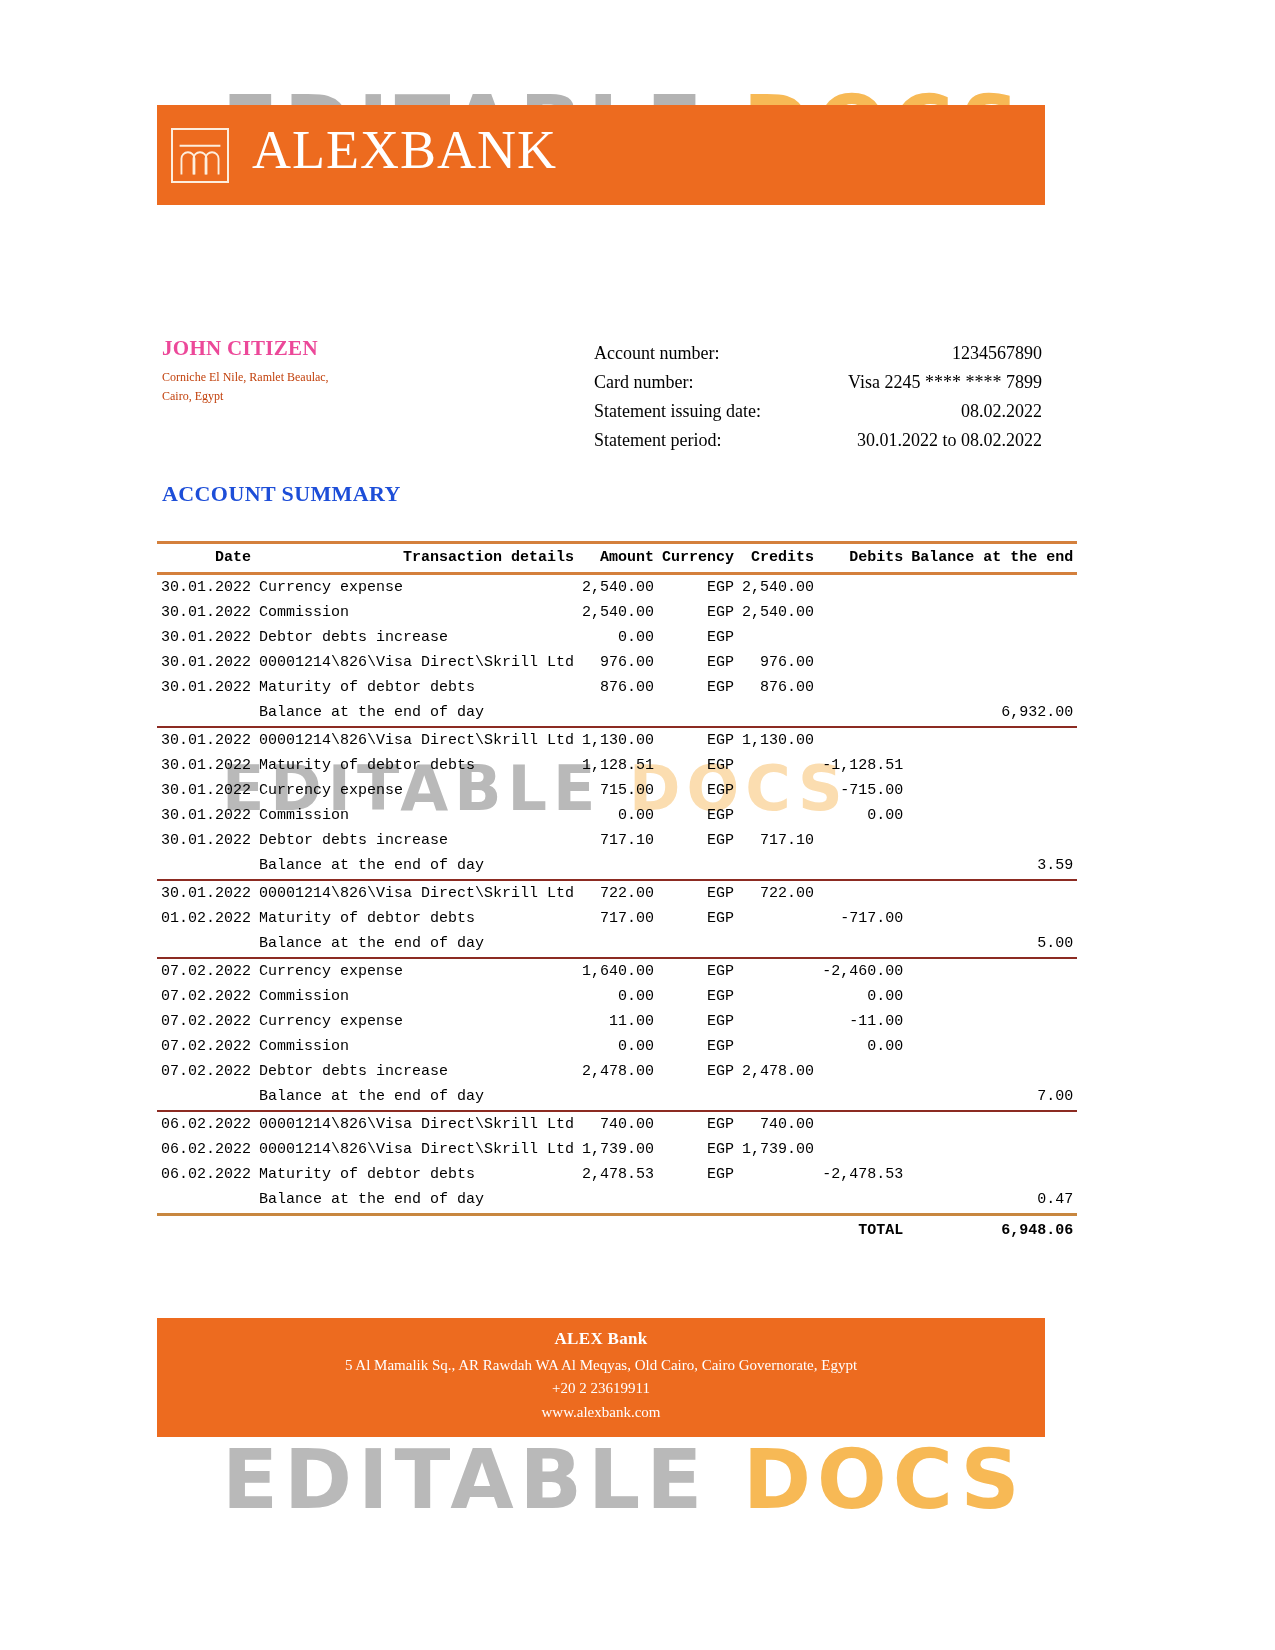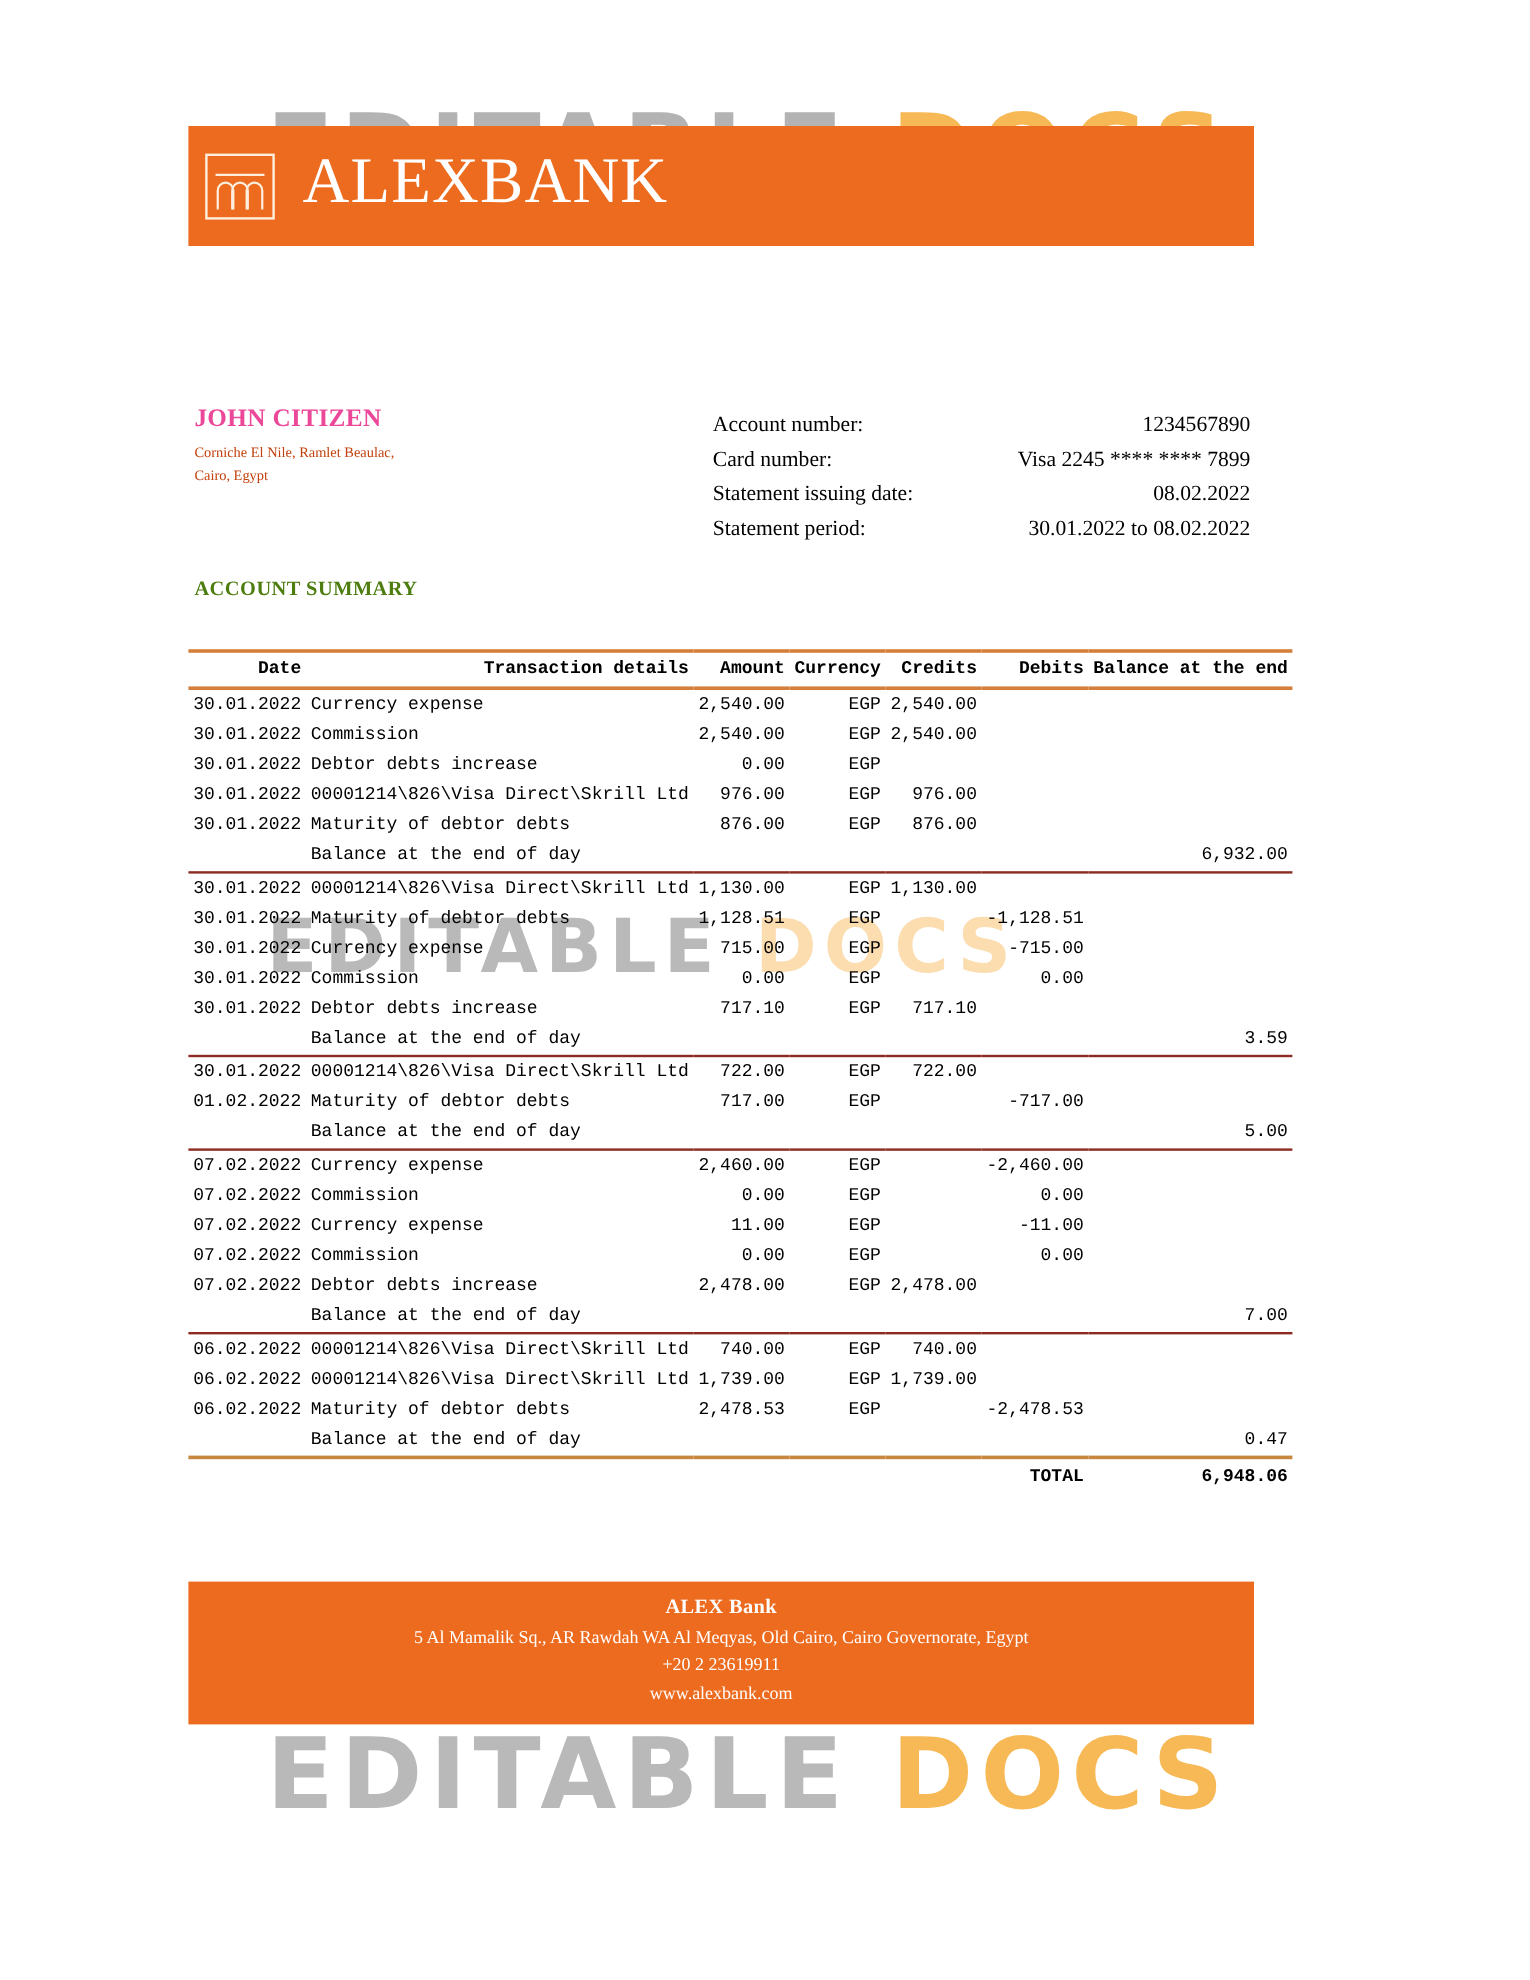--- a/index.html
+++ b/index.html
@@ -75,21 +75,21 @@
   .acct-row{
     display:flex;justify-content:space-between;align-items:baseline;
     font-size:18px;color:#000;line-height:1.62;
   }
   .acct-row .lab{white-space:nowrap;}
   .acct-row .val{white-space:nowrap;text-align:right;}
 
   
   .sec-title{
     position:absolute;left:162px;top:481px;
-    font-size:17px;font-weight:bold;letter-spacing:.4px;color:#4d7c0f;
+    font-size:22px;font-weight:bold;letter-spacing:.4px;color:#1d4ed8;
     z-index:12;
   }
 
   
   .tbl-wrap{
     position:absolute;left:157px;top:541px;width:888px;
     z-index:12;
   }
   table.stmt{
     width:100%;border-collapse:collapse;font-size:15px;color:#000;font-family:Liberation Mono, monospace;
@@ -332,21 +332,21 @@
             <td class="c-det">Balance at the end of day</td>
             <td class="c-amt"></td>
             <td class="c-cur"></td>
             <td class="c-cre"></td>
             <td class="c-deb"></td>
             <td class="c-bal">5.00</td>
           </tr>
           <tr>
             <td class="c-date">07.02.2022</td>
             <td class="c-det">Currency expense</td>
-            <td class="c-amt">2,460.00</td>
+            <td class="c-amt">1,640.00</td>
             <td class="c-cur">EGP</td>
             <td class="c-cre"></td>
             <td class="c-deb">-2,460.00</td>
             <td class="c-bal"></td>
           </tr>
           <tr>
             <td class="c-date">07.02.2022</td>
             <td class="c-det">Commission</td>
             <td class="c-amt">0.00</td>
             <td class="c-cur">EGP</td>

